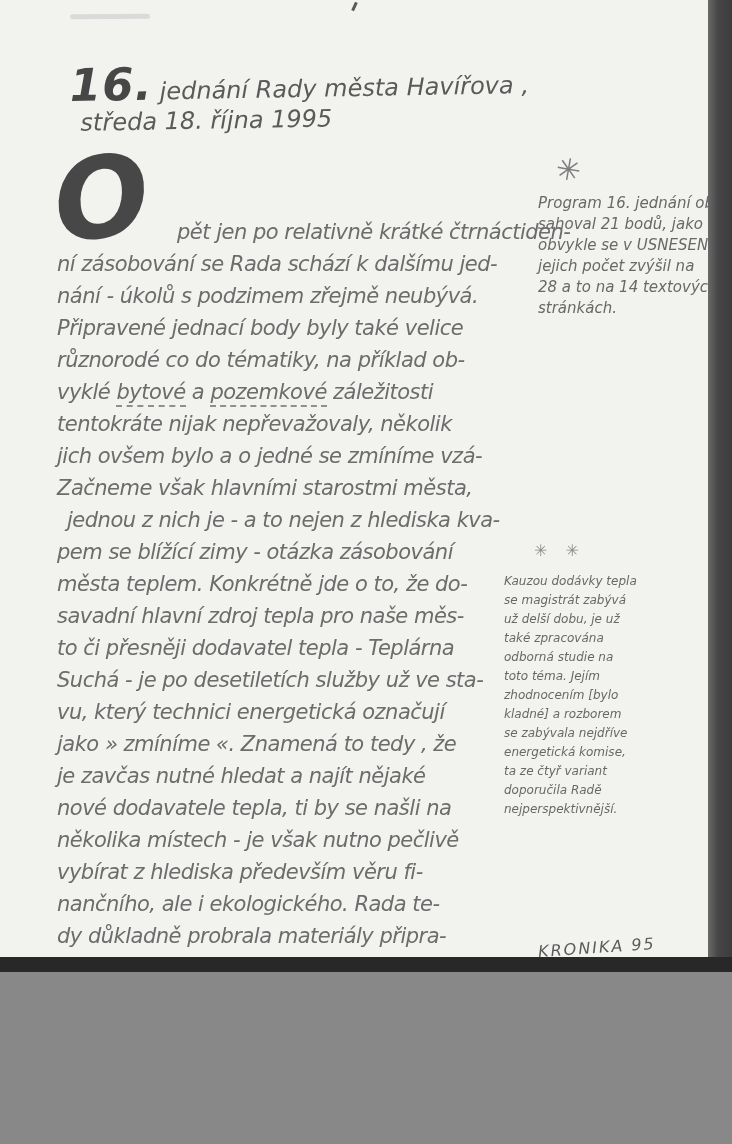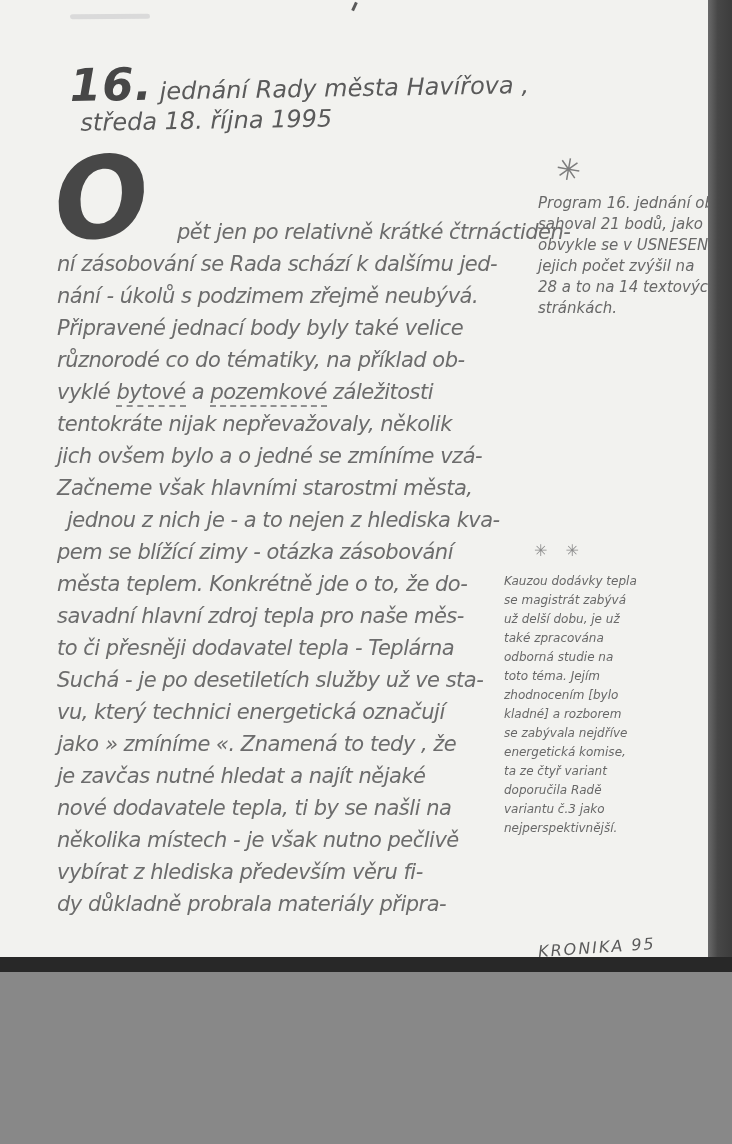--- a/index.html
+++ b/index.html
@@ -90,20 +90,21 @@
       <div class="tline">města teplem. Konkrétně jde o to, že do-</div>
       <div class="tline">savadní hlavní zdroj tepla pro naše měs-</div>
       <div class="tline">to či přesněji dodavatel tepla - Teplárna</div>
       <div class="tline">Suchá - je po desetiletích služby už ve sta-</div>
       <div class="tline">vu, který technici energetická označují</div>
       <div class="tline">jako » zmíníme «. Znamená to tedy , že</div>
       <div class="tline">je zavčas nutné hledat a najít nějaké</div>
       <div class="tline">nové dodavatele tepla, ti by se našli na</div>
       <div class="tline">několika místech - je však nutno pečlivě</div>
       <div class="tline">vybírat z hlediska především věru fi-</div>
+      <div class="tline">nančního, ale i ekologického. Rada te-</div>
       <div class="tline">dy důkladně probrala materiály připra-</div>
     </main>
 
   <span class="marker1">✳</span>
   <aside class="note note1" id="note1">
       <div class="tline">Program 16. jednání ob-</div>
       <div class="tline">sahoval 21 bodů, jako</div>
       <div class="tline">obvykle se v USNESENÍ</div>
       <div class="tline">jejich počet zvýšil na</div>
       <div class="tline">28 a to na 14 textových</div>
@@ -117,21 +118,20 @@
       <div class="tline">už delší dobu, je už</div>
       <div class="tline">také zpracována</div>
       <div class="tline">odborná studie na</div>
       <div class="tline">toto téma. Jejím</div>
       <div class="tline">zhodnocením [bylo</div>
       <div class="tline">kladné] a rozborem</div>
       <div class="tline">se zabývala nejdříve</div>
       <div class="tline">energetická komise,</div>
       <div class="tline">ta ze čtyř variant</div>
       <div class="tline">doporučila Radě</div>
-      <div class="tline">variantu č.3 jako</div>
       <div class="tline">nejperspektivnější.</div>
     </aside>
 
   <div class="kronika">KRONIKA 95</div>
   <div class="page-box">
     <span class="page-num">79</span>
   </div>
 
   <div class="edge-right"></div>
   <div class="edge-bottom"></div>

